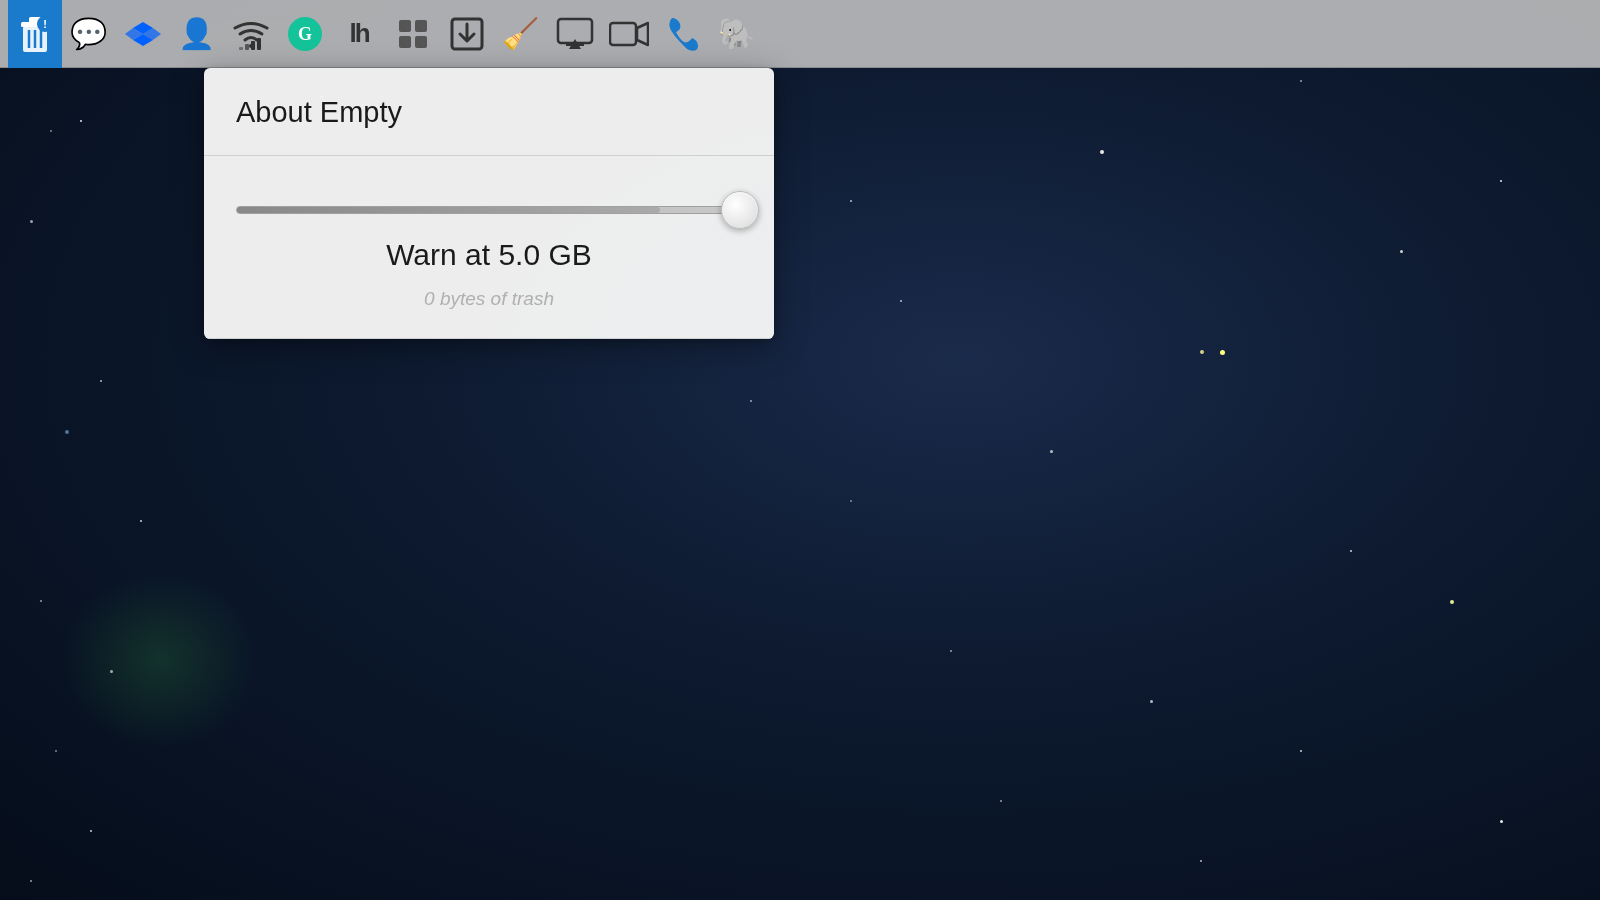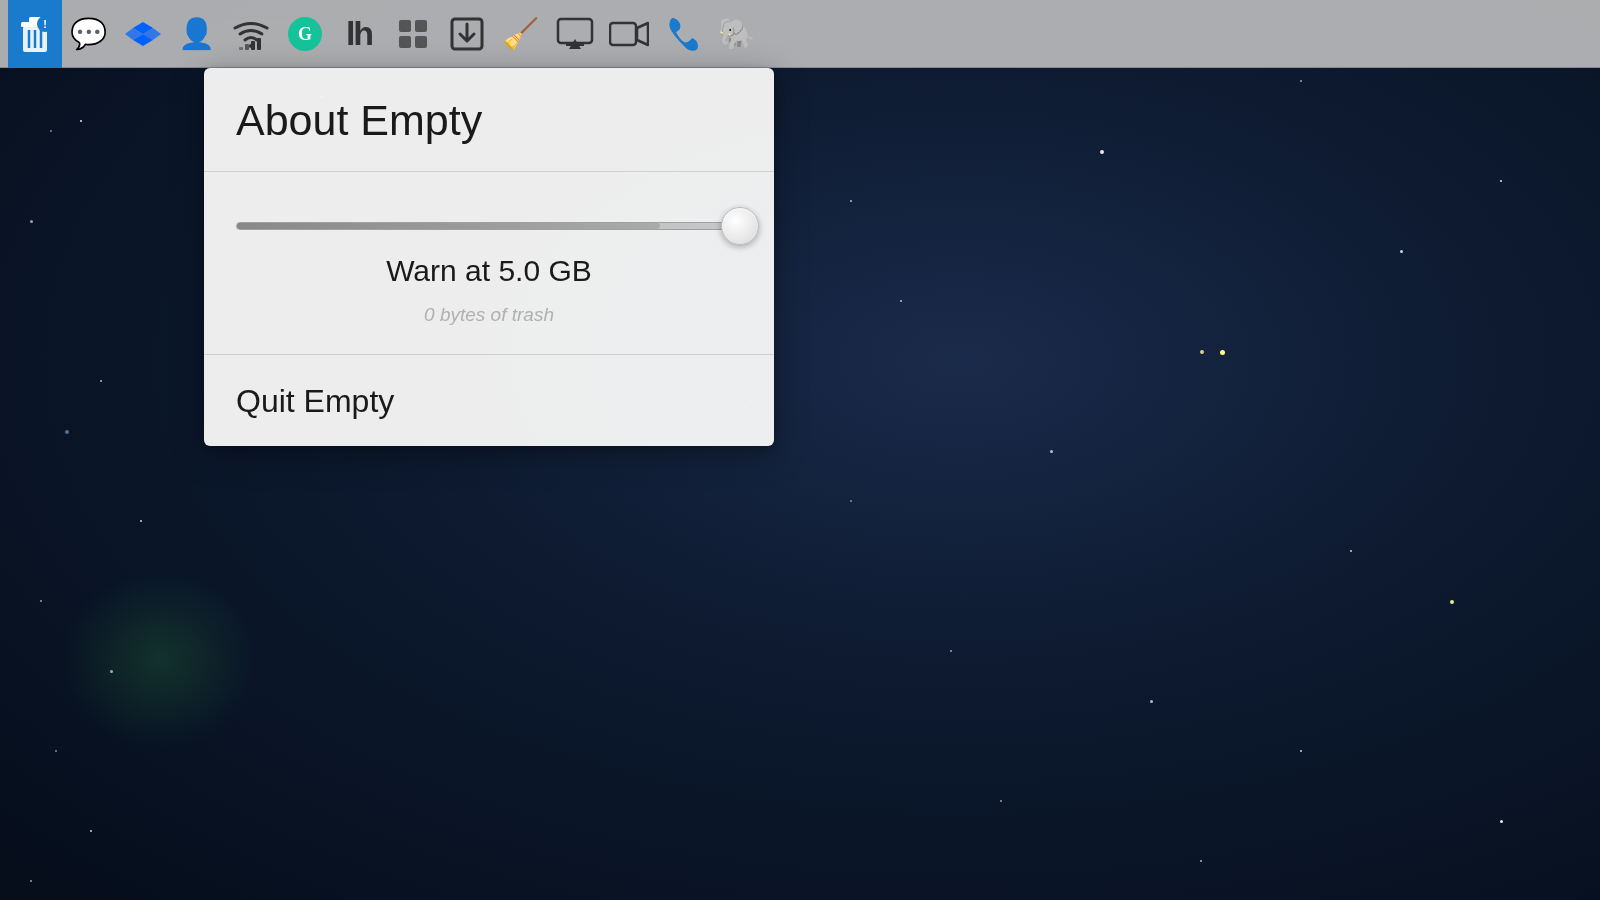--- a/index.html
+++ b/index.html
@@ -81,21 +81,21 @@
       width: 570px;
       background: rgba(245, 245, 245, 0.97);
       border-radius: 6px;
       box-shadow: 0 8px 32px rgba(0,0,0,0.35), 0 2px 8px rgba(0,0,0,0.2);
       z-index: 200;
       overflow: hidden;
     }
 
     .menu-item-about {
       padding: 28px 32px 26px 32px;
-      font-size: 43px;
+      font-size: 29px;
       font-weight: 500;
       color: #1a1a1a;
       cursor: pointer;
       border-bottom: 1px solid #d0d0d0;
     }
 
     .menu-content {
       padding: 30px 32px 28px 32px;
       border-bottom: 1px solid #d0d0d0;
     }
@@ -274,21 +274,21 @@
   </div>
 
   <div class="menubar-icon">
     <svg width="38" height="38" viewBox="0 0 38 38">
       <circle cx="19" cy="19" r="17" fill="#15c39a"></circle>
       <text x="19" y="25" text-anchor="middle" fill="white" font-size="18" font-weight="bold" font-family="Georgia,serif">G</text>
     </svg>
   </div>
 
   <div class="menubar-icon">
-    <span style="font-size:34px;font-weight:bold;color:#333;letter-spacing:-2px">lh</span>
+    <span style="font-size:26px;font-weight:bold;color:#333;letter-spacing:-2px">lh</span>
   </div>
 
   <div class="menubar-icon">
     <svg width="36" height="36" viewBox="0 0 36 36">
       <rect x="4" y="4" width="12" height="12" rx="2" fill="#555"></rect>
       <rect x="20" y="4" width="12" height="12" rx="2" fill="#555"></rect>
       <rect x="4" y="20" width="12" height="12" rx="2" fill="#555"></rect>
       <rect x="20" y="20" width="12" height="12" rx="2" fill="#555"></rect>
     </svg>
   </div>
@@ -343,15 +343,14 @@
         <div class="slider-thumb"></div>
         <input type="range" class="slider-input" min="0" max="10" value="5" style="">
       </div>
     </div>
 
     <div class="warn-text">Warn at 5.0 GB</div>
 
     <div class="trash-text">0 bytes of trash</div>
   </div>
 
-  <div class="menu-item-quit">Quit Empty</div>
 
 </div>
 
 </body></html>

